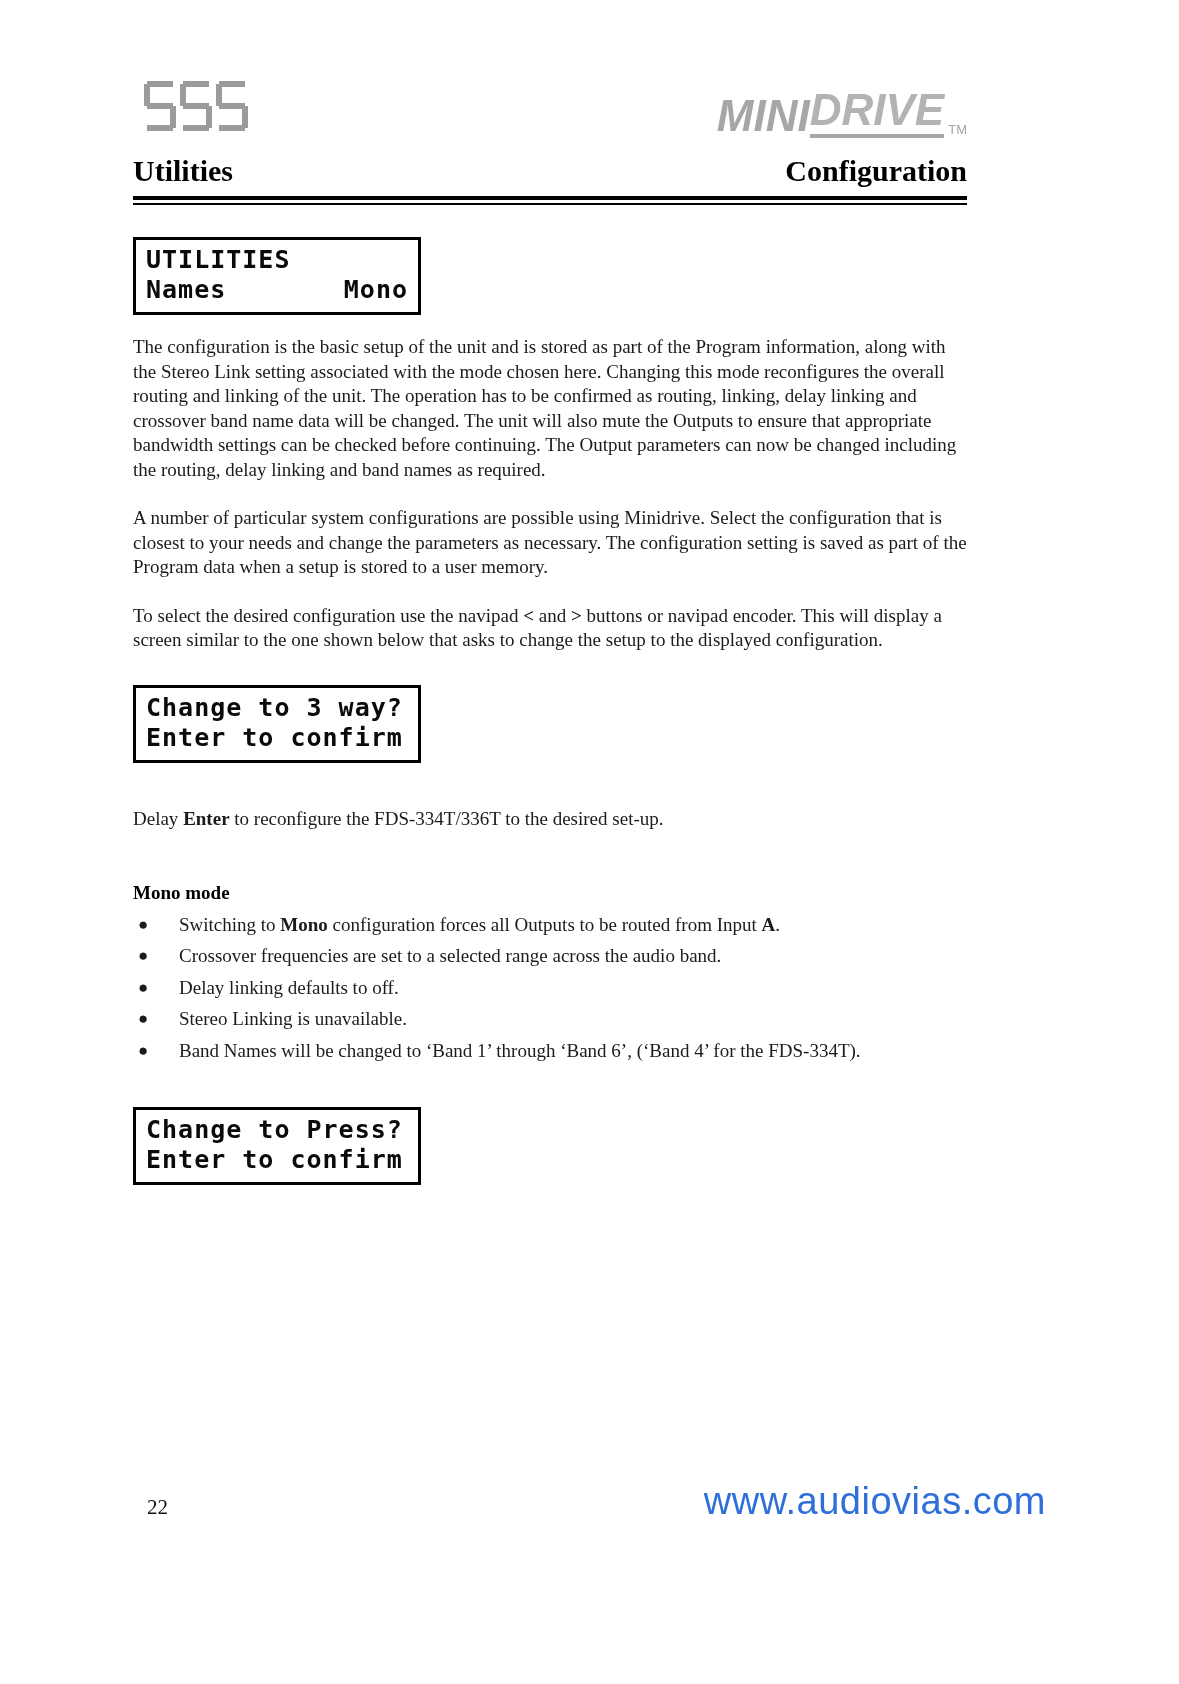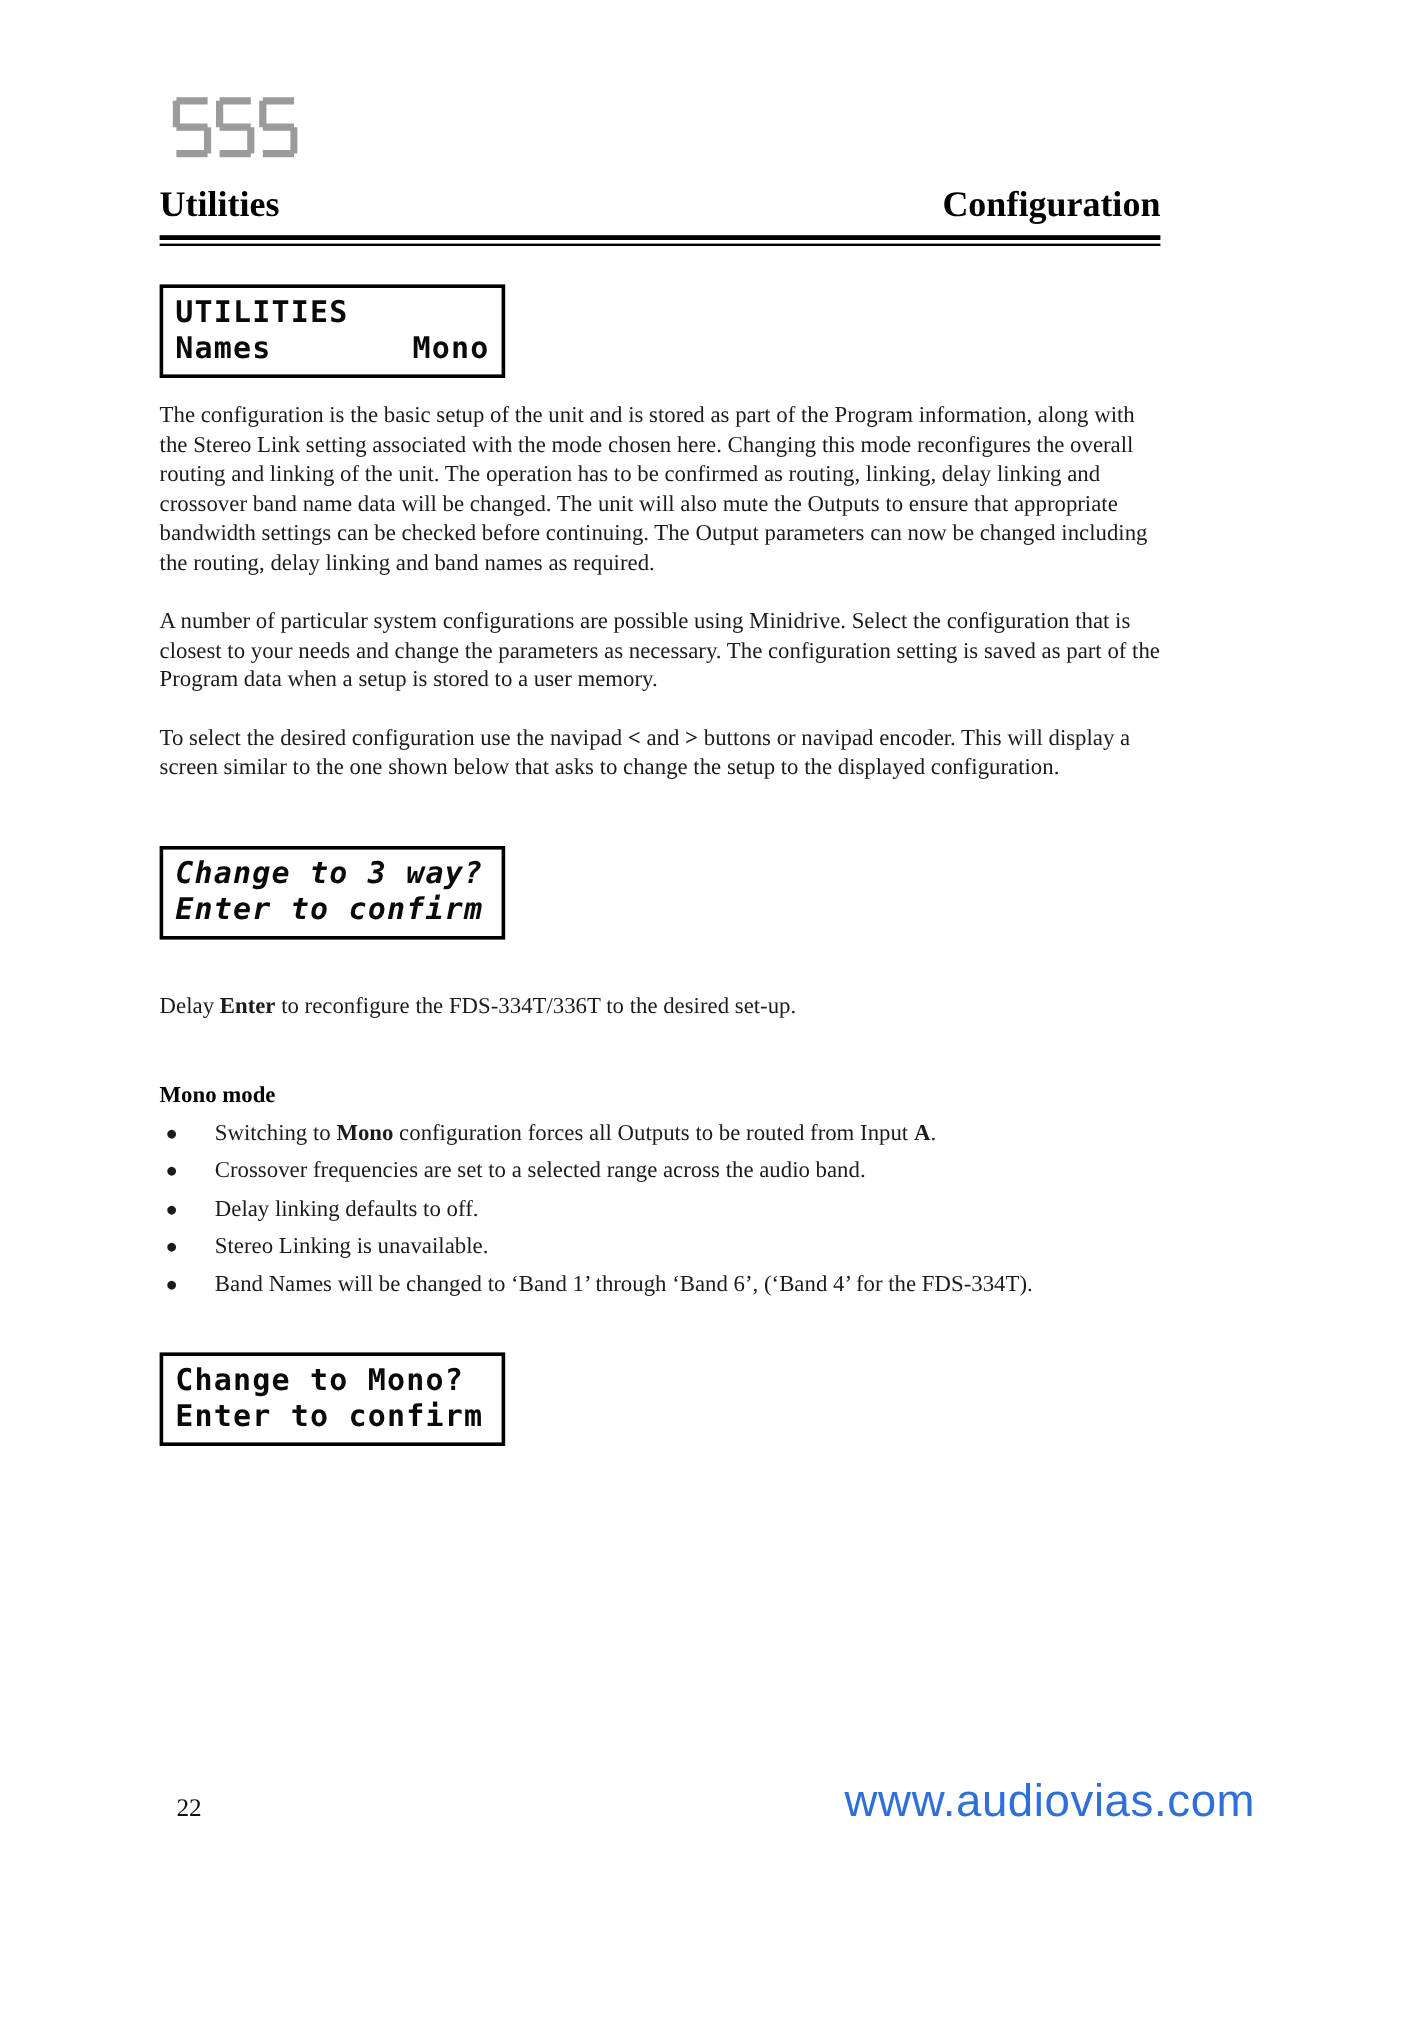--- a/index.html
+++ b/index.html
@@ -26,21 +26,21 @@
   .rule .thin  { height:2px; background:#000; margin-top:3px; }
 
   
   .lcd {
     border:3px solid #000; width:288px; padding:5px 10px 7px; background:#fff;
     font-family:"DejaVu Sans Mono", monospace; font-weight:bold; font-size:25px; color:#0a0a0a;
   }
   .lcd-line { line-height:30px; letter-spacing:1px; white-space:pre; }
   .lcd-split { display:flex; justify-content:space-between; }
   .lcd-1 { margin-top:32px; }
-  .lcd-2 { margin-top:52px;font-style:italic; }
+  .lcd-2 { margin-top:32px; }
   .lcd-3 { margin-top:44px; }
 
   
   p.body { font-size:19px; line-height:24.5px; margin-top:24px; }
   p.first { margin-top:20px; }
   p.press { margin-top:44px; }
   p.press2 { margin-top:0; }
   b { font-weight:bold; }
 
   h3.mono-heading { font-size:19px; font-weight:bold; color:#000; margin-top:50px; line-height:24.5px; }
@@ -63,20 +63,25 @@
 
     <div class="header-row">
       <div>
         <svg width="115" height="58" viewBox="0 0 115 58">
           <g fill="none" stroke="#9b9b9b" stroke-width="6">
             <path d="M14 8 H40 M14 8 V30 M14 30 H40 M14 52 H40 M40 30 V52"></path>
             <path d="M50 8 H76 M50 8 V30 M50 30 H76 M76 30 V52 M50 52 H76"></path>
             <path d="M86 8 H112 M86 8 V30 M86 30 H112 M112 30 V52 M86 52 H112"></path>
           </g>
         </svg>
+      </div>
+      <div class="minidrive-logo">
+        <span class="mini">MINI</span>
+          <span class="drive">DRIVE</span>
+          <span class="tm">TM</span>
       </div>
     </div>
 
     <div class="title-row">
       <h1>Utilities</h1>
       <h1>Configuration</h1>
     </div>
     <div class="rule">
       <div class="thick"></div>
       <div class="thin"></div>
@@ -122,21 +127,21 @@
         <span class="bullet-glyph">●</span>
         <span class="bullet-text">Stereo Linking is unavailable.</span>
       </div>
       <div class="bullet-row">
         <span class="bullet-glyph">●</span>
         <span class="bullet-text">Band Names will be changed to ‘Band 1’ through ‘Band 6’, (‘Band 4’ for the FDS-334T).</span>
       </div>
     </div>
 
     <div class="lcd lcd-3">
-      <div class="lcd-line">Change to Mono?</div>
+      <div class="lcd-line">Change to Press?</div>
       <div class="lcd-line">Enter to confirm</div>
     </div>
 
   </div>
 
   <div class="footer">
     <span class="pagenum">22</span>
     <span class="watermark">www.audiovias.com</span>
   </div>
 </div>

